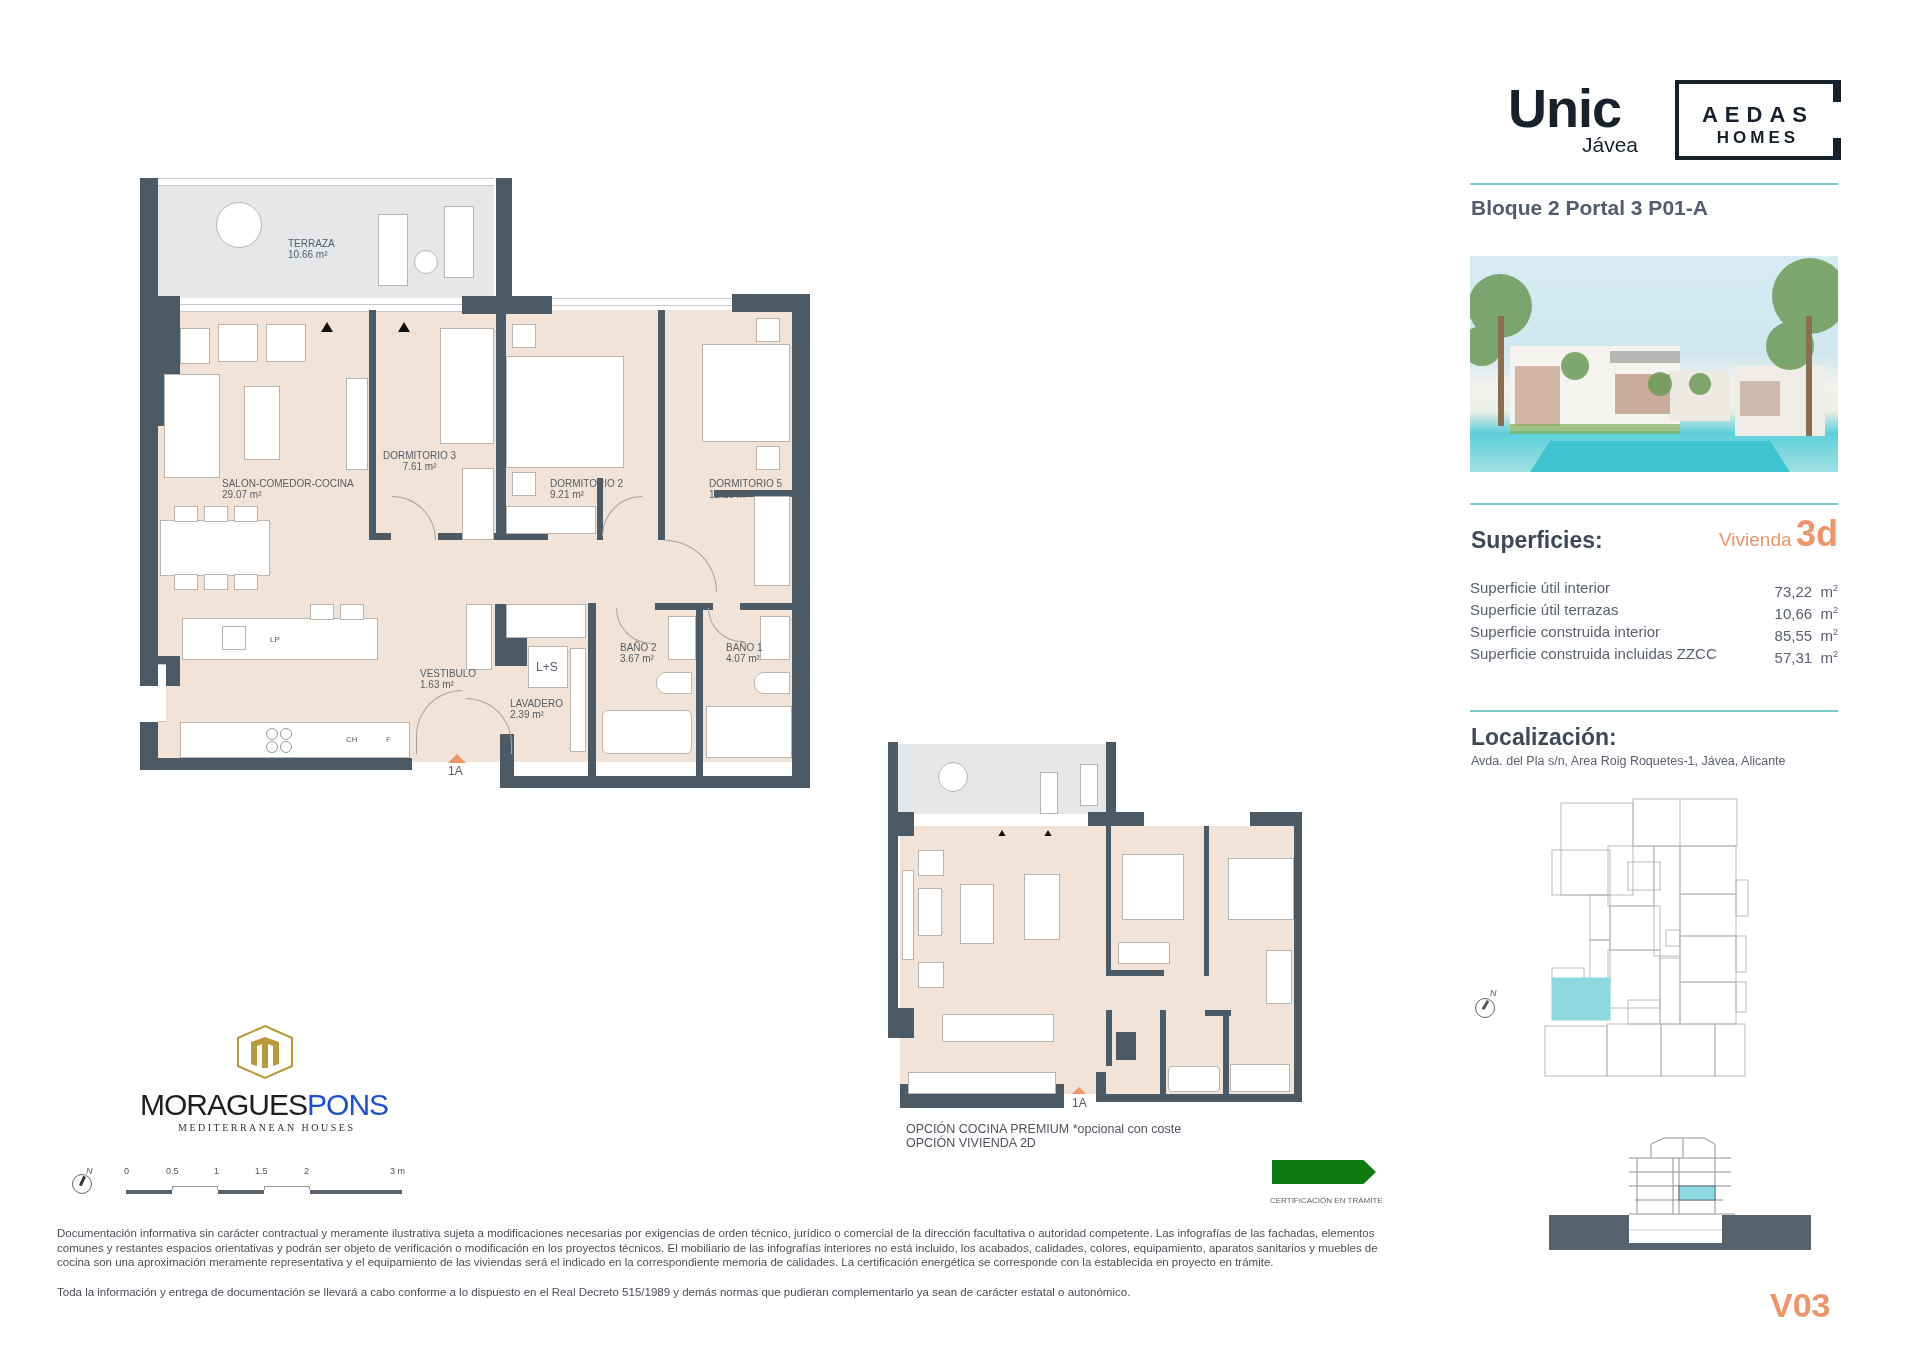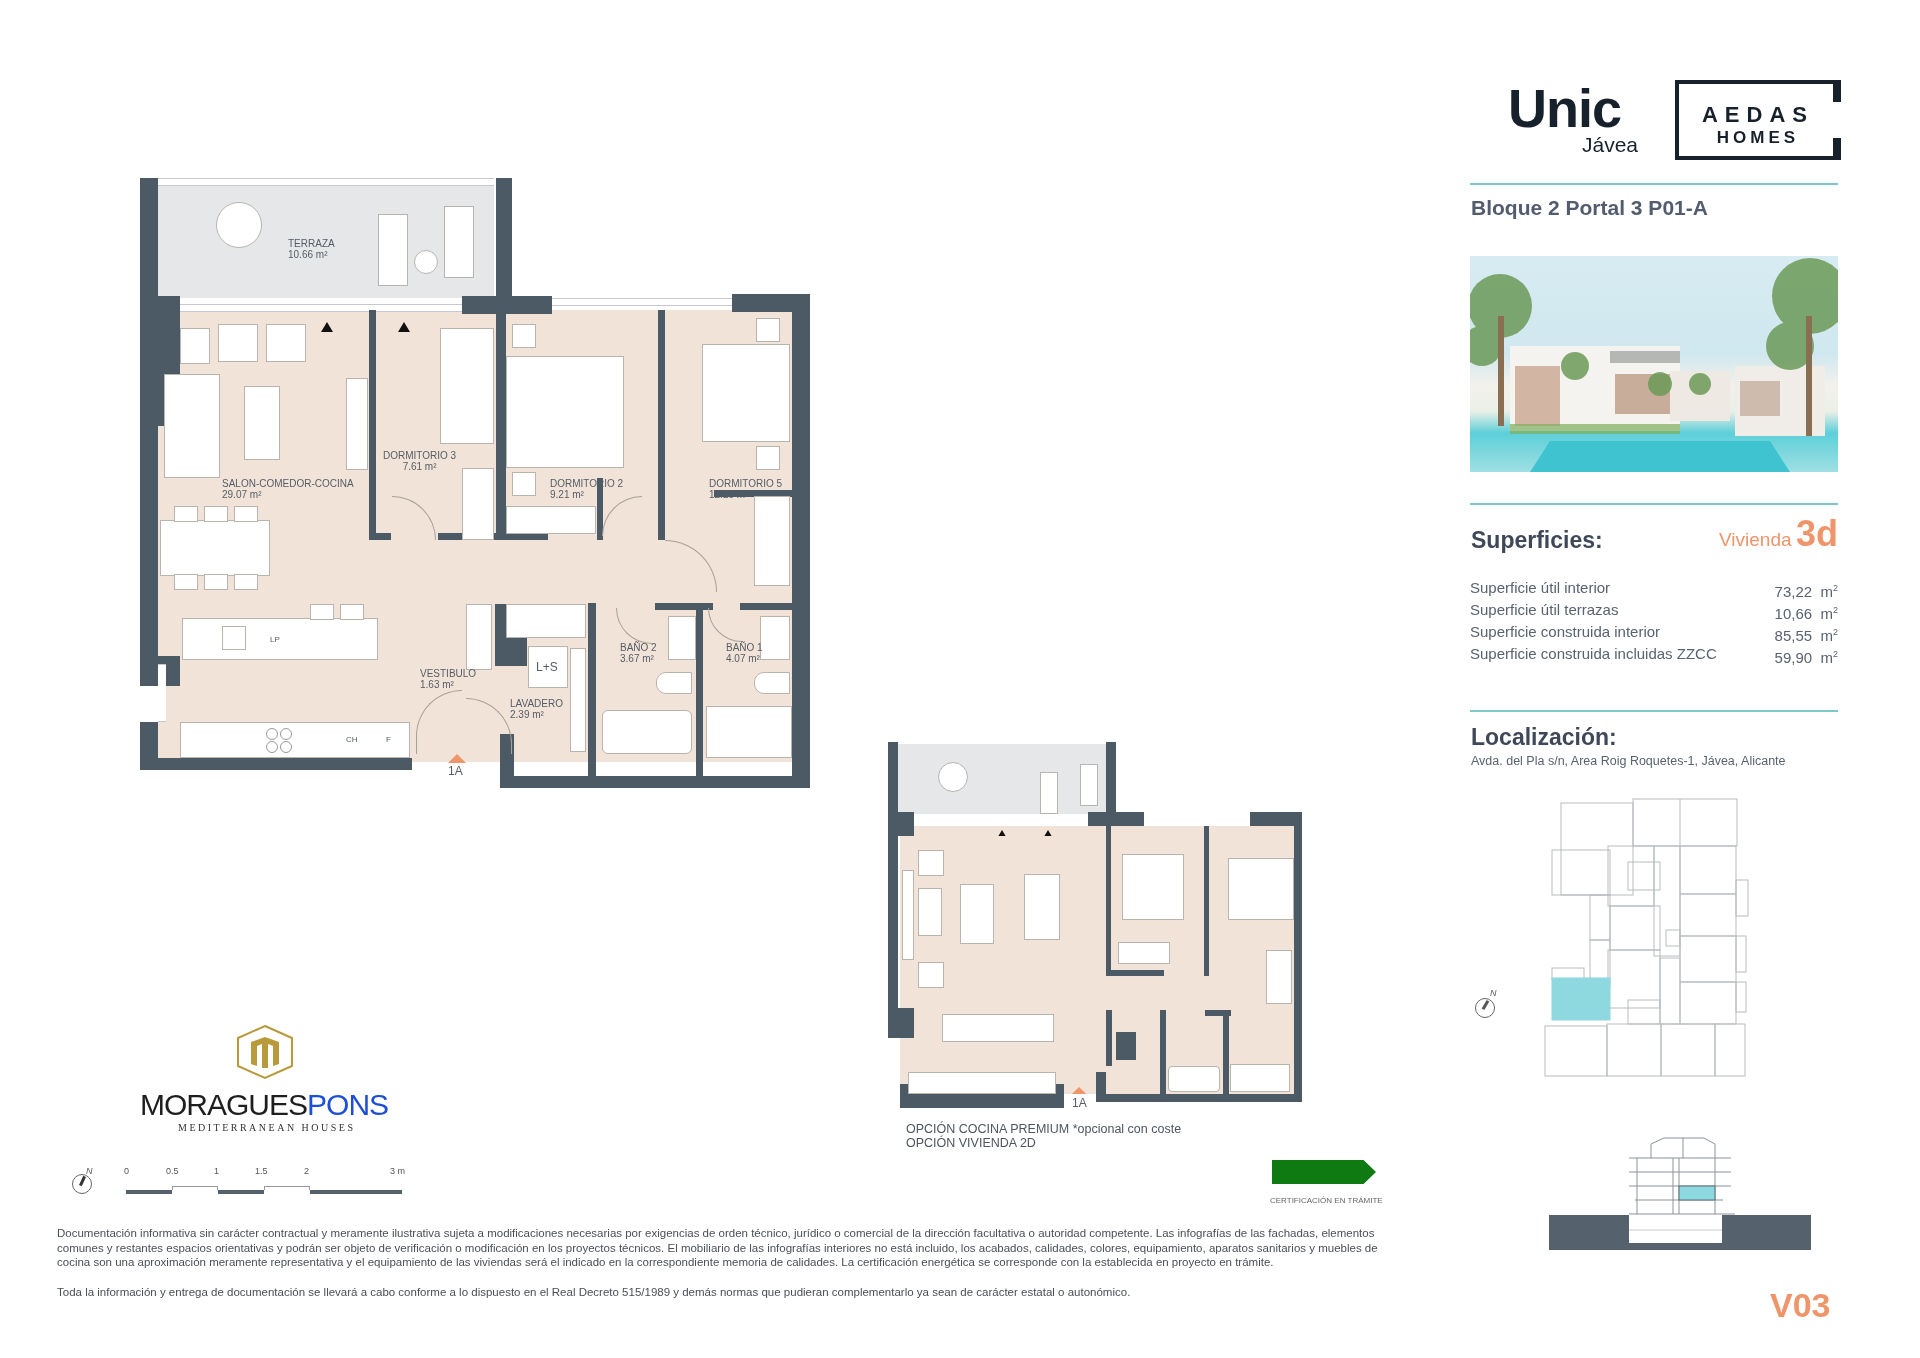--- a/index.html
+++ b/index.html
@@ -79,21 +79,21 @@
   <div class="sup-row">
     <span>Superficie útil terrazas</span>
     <span><span>10,66</span>&nbsp; <span>m</span><sup>2</sup></span>
   </div>
   <div class="sup-row">
     <span>Superficie construida interior</span>
     <span><span>85,55</span>&nbsp; <span>m</span><sup>2</sup></span>
   </div>
   <div class="sup-row">
     <span>Superficie construida incluidas ZZCC</span>
-    <span><span>59,90</span>&nbsp; <span>m</span><sup>2</sup></span>
+    <span><span>57,31</span>&nbsp; <span>m</span><sup>2</sup></span>
   </div>
 </div>
 
 <div class="teal-rule" style="top:710px;"></div>
 
 <div class="abs" style="left:1471px;top:724px;font-size:23px;font-weight:bold;color:#3f4858;">Localización:</div>
 <div class="abs" style="left:1471px;top:754px;font-size:12.5px;color:#5a6270;">Avda. del Pla s/n, Area Roig Roquetes-1, Jávea, Alicante</div>
 
 <div class="abs" style="left:1480px;top:790px;width:300px;height:290px;">
   <svg width="300" height="290" viewBox="0 0 300 290" fill="none" stroke="#b7bbbf" stroke-width="1">

